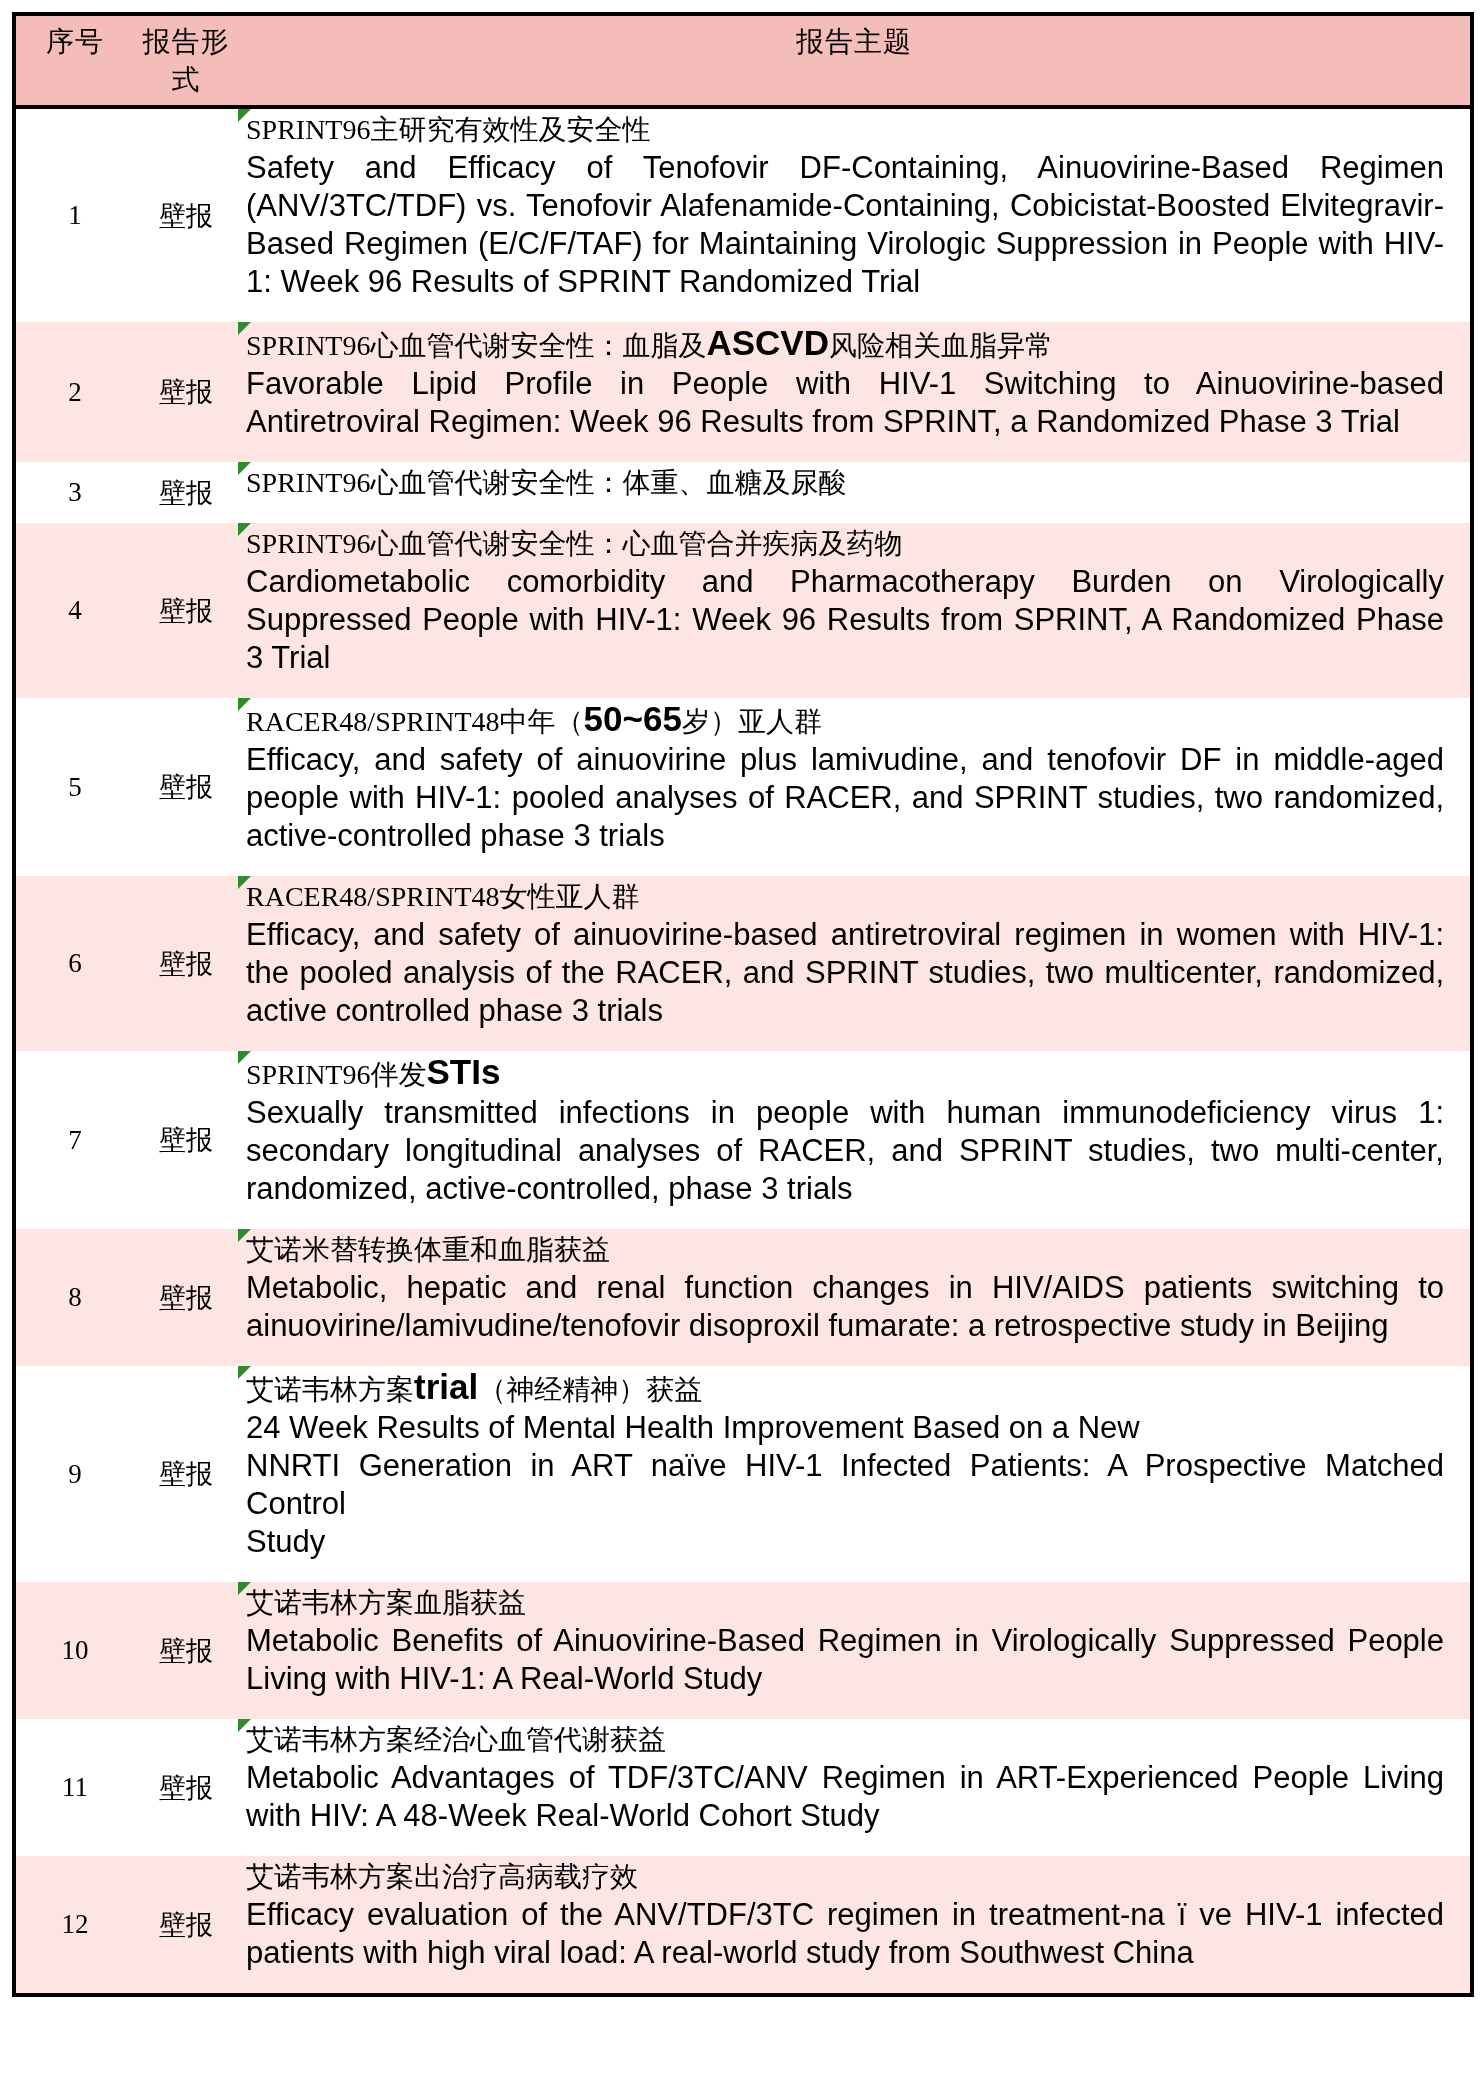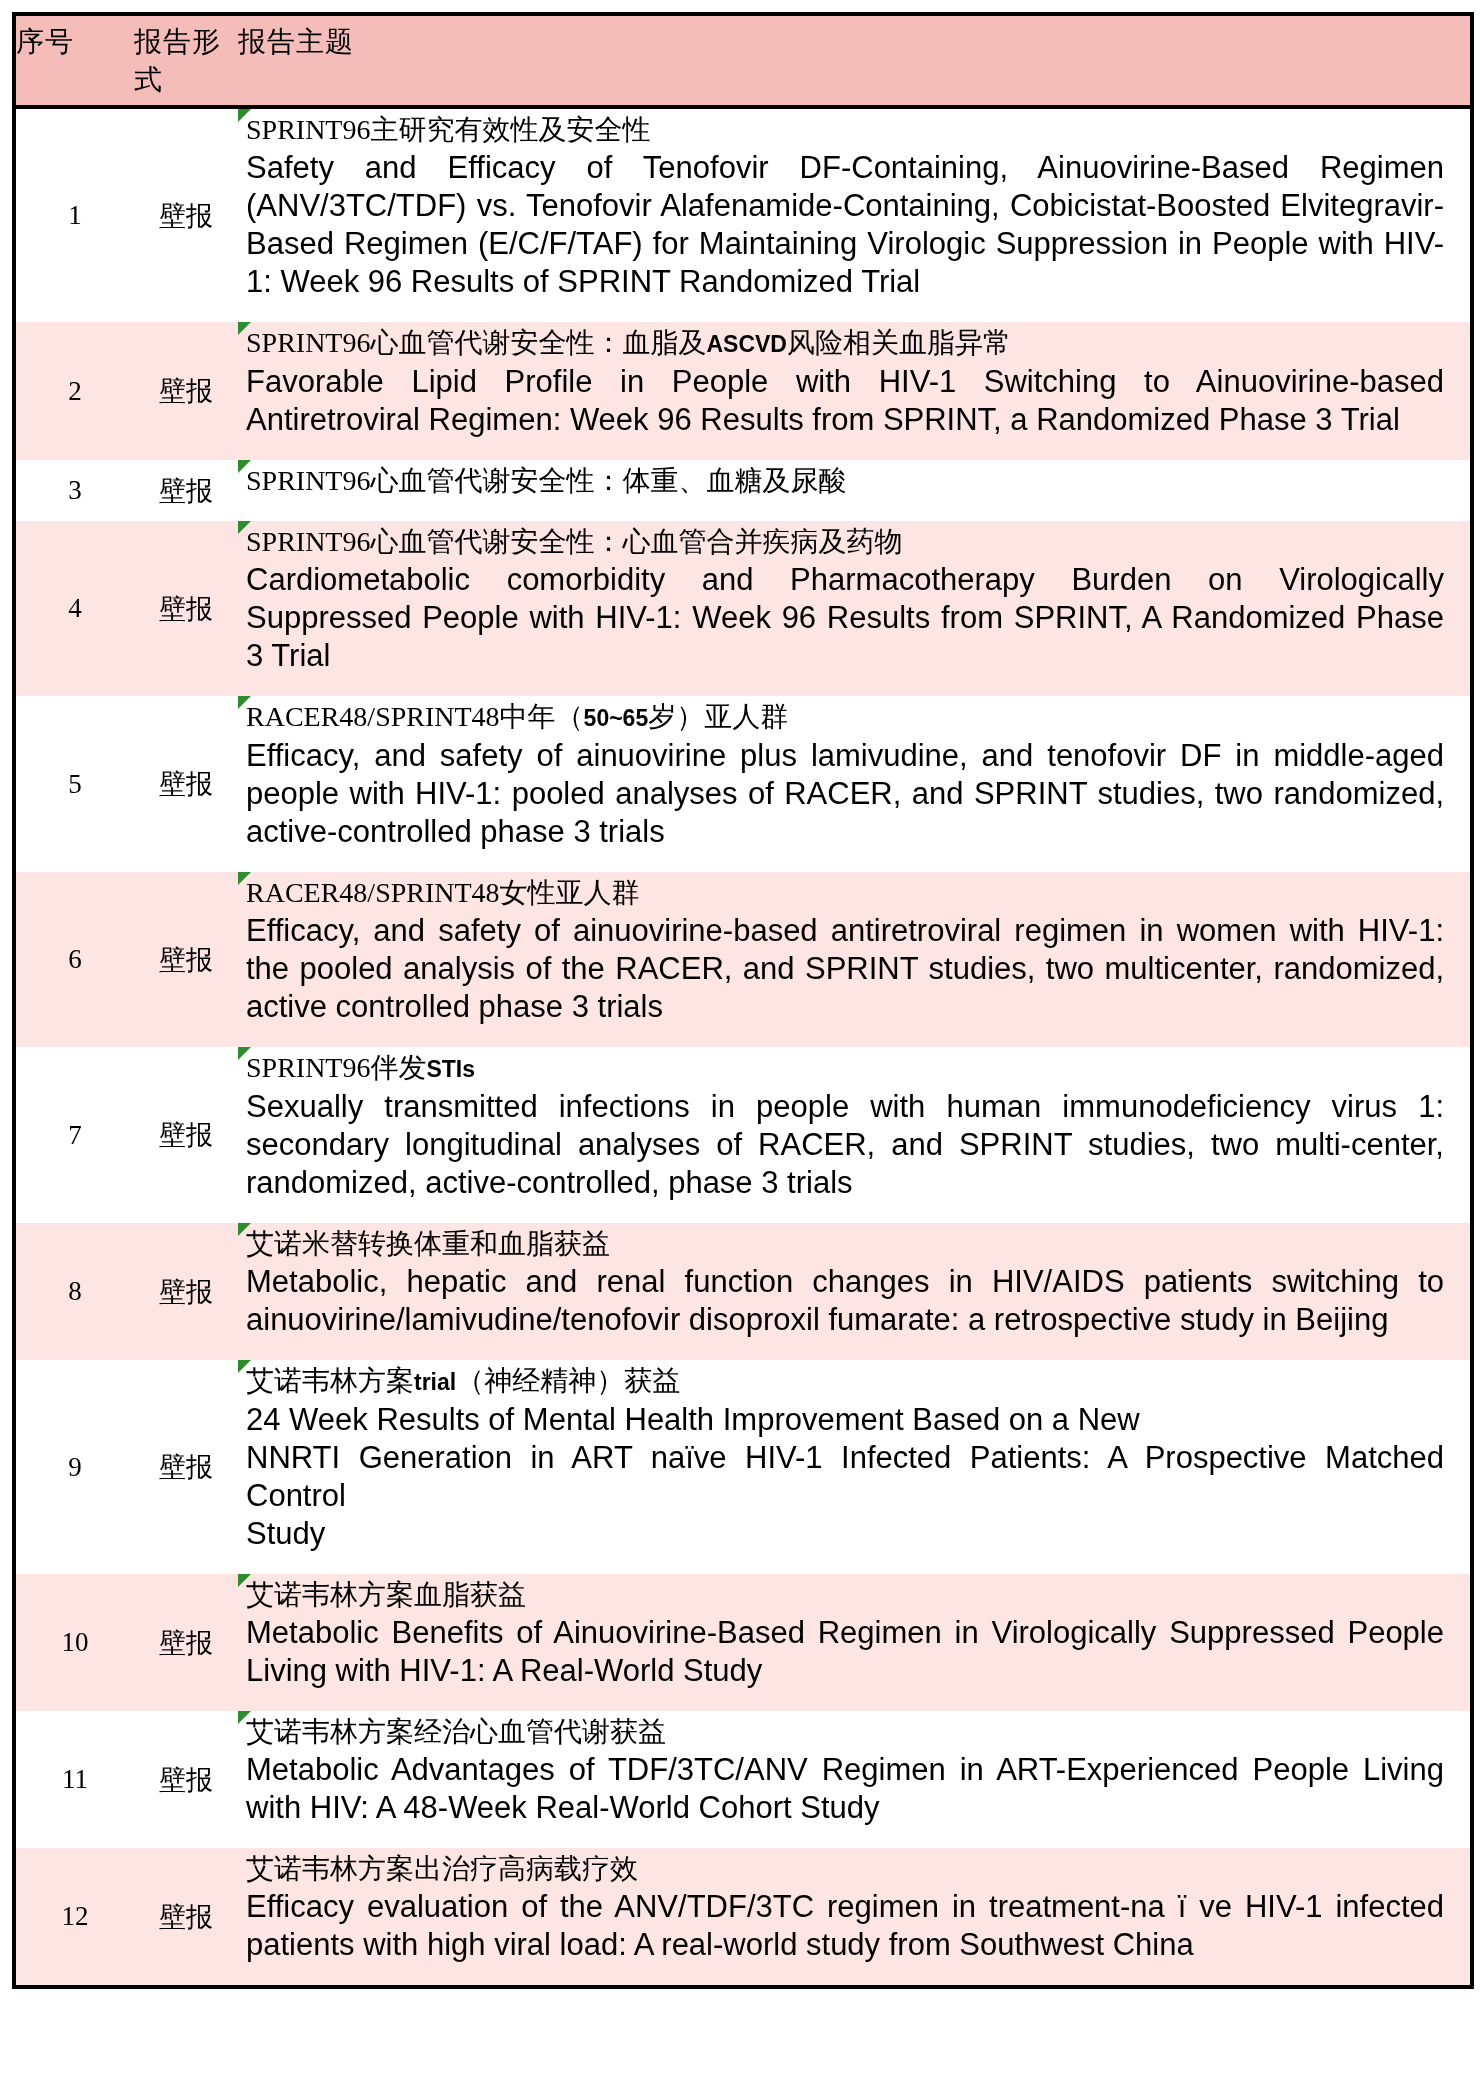--- a/index.html
+++ b/index.html
@@ -14,20 +14,21 @@
     border:4px solid var(--border, #000);
     background:#fff;
   }
   .thead {
     display:grid;
     grid-template-columns:118px 104px 1fr;
     background:var(--header-bg, #f5bdba);
     border-bottom:4px solid var(--border, #000);
   }
   .th {
+    text-align:center;
     padding:7px 0 6px 0;
     font-family:"Liberation Serif", serif;
     font-size:28px;
     letter-spacing:1px;
   }
   .row {
     display:grid;
     grid-template-columns:118px 104px 1fr;
   }
   .row.alt { background:var(--row-alt-bg, #fce5e3); }
@@ -47,21 +48,21 @@
     border-right:13px solid transparent;
   }
   .title {
     font-family:"Liberation Serif", serif;
     font-size:28px;
     line-height:38px;
   }
   .title .b {
     font-family:"Liberation Sans", sans-serif;
     font-weight:bold;
-    font-size:23px;
+    font-size:35px;
   }
   .english {
     font-size:31px;
     line-height:38px;
     text-align:justify;
     white-space:pre-line;
   }
 </style>
 </head>
 <body style="--header-bg: #f5bdba; --row-alt-bg: #fce5e3; --marker-green: #2e8b2e; --border: #000000;">

